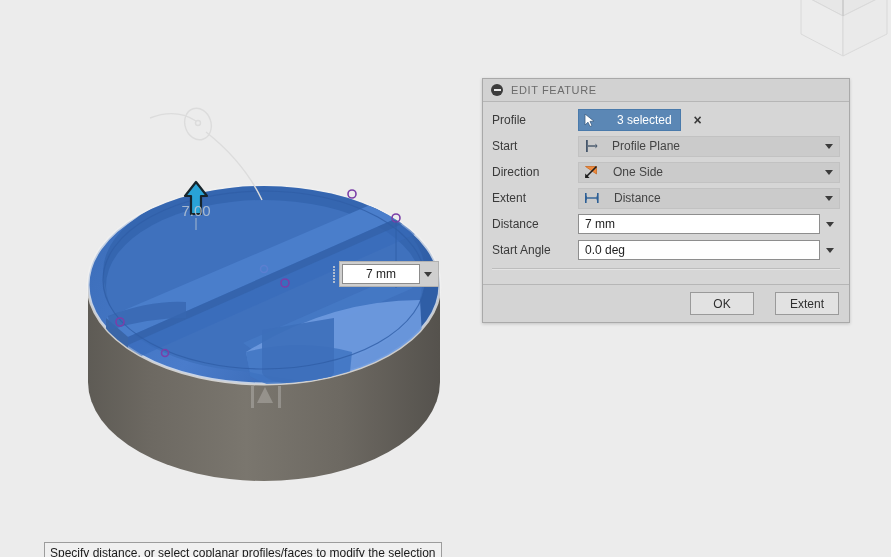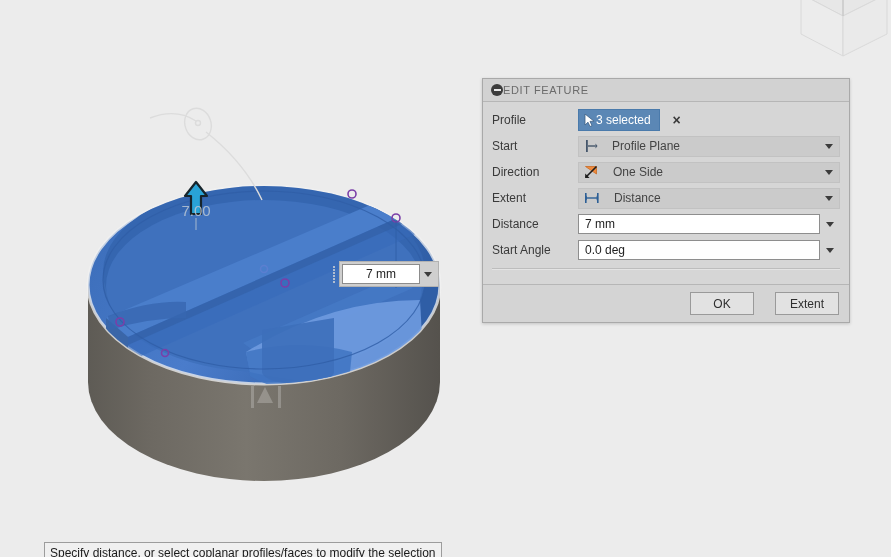--- a/index.html
+++ b/index.html
@@ -81,20 +81,21 @@
     width: 366px;
     background: #d6d6d6;
     border: 1px solid #a9a9a9;
     box-shadow: 0 1px 3px rgba(0,0,0,.18);
     font-size: 12px;
     color: #3a3a3a;
   }
   #dialog-title {
     height: 22px;
     display: flex; align-items: center;
+    gap: 8px;
     padding: 0 8px;
     background: #d2d2d2;
     border-bottom: 1px solid #b6b6b6;
   }
   .collapse-icon {
     width: 12px; height: 12px; border-radius: 50%;
     background: #3c3c3c;
     display: flex; align-items: center; justify-content: center;
     flex: 0 0 auto;
   }
@@ -142,21 +143,21 @@
     border: 1px solid #8e8e8e;
     display: flex; align-items: center;
     padding: 0 6px;
     font-size: 12px; color: #222;
     box-sizing: border-box;
   }
   .ext-drop { width: 20px; display: flex; align-items: center; justify-content: center; }
 
   
   .chip {
-    display: inline-flex; align-items: center; gap: 1px;
+    display: inline-flex; align-items: center; gap: 22px;
     background: #5b87b5;
     color: #fff;
     font-size: 12px;
     height: 20px;
     padding: 0 8px 0 5px;
     border: 1px solid #4a7aab;
   }
   .clear-x {
     margin-left: 10px;
     font-size: 14px; color: #3a3a3a;

